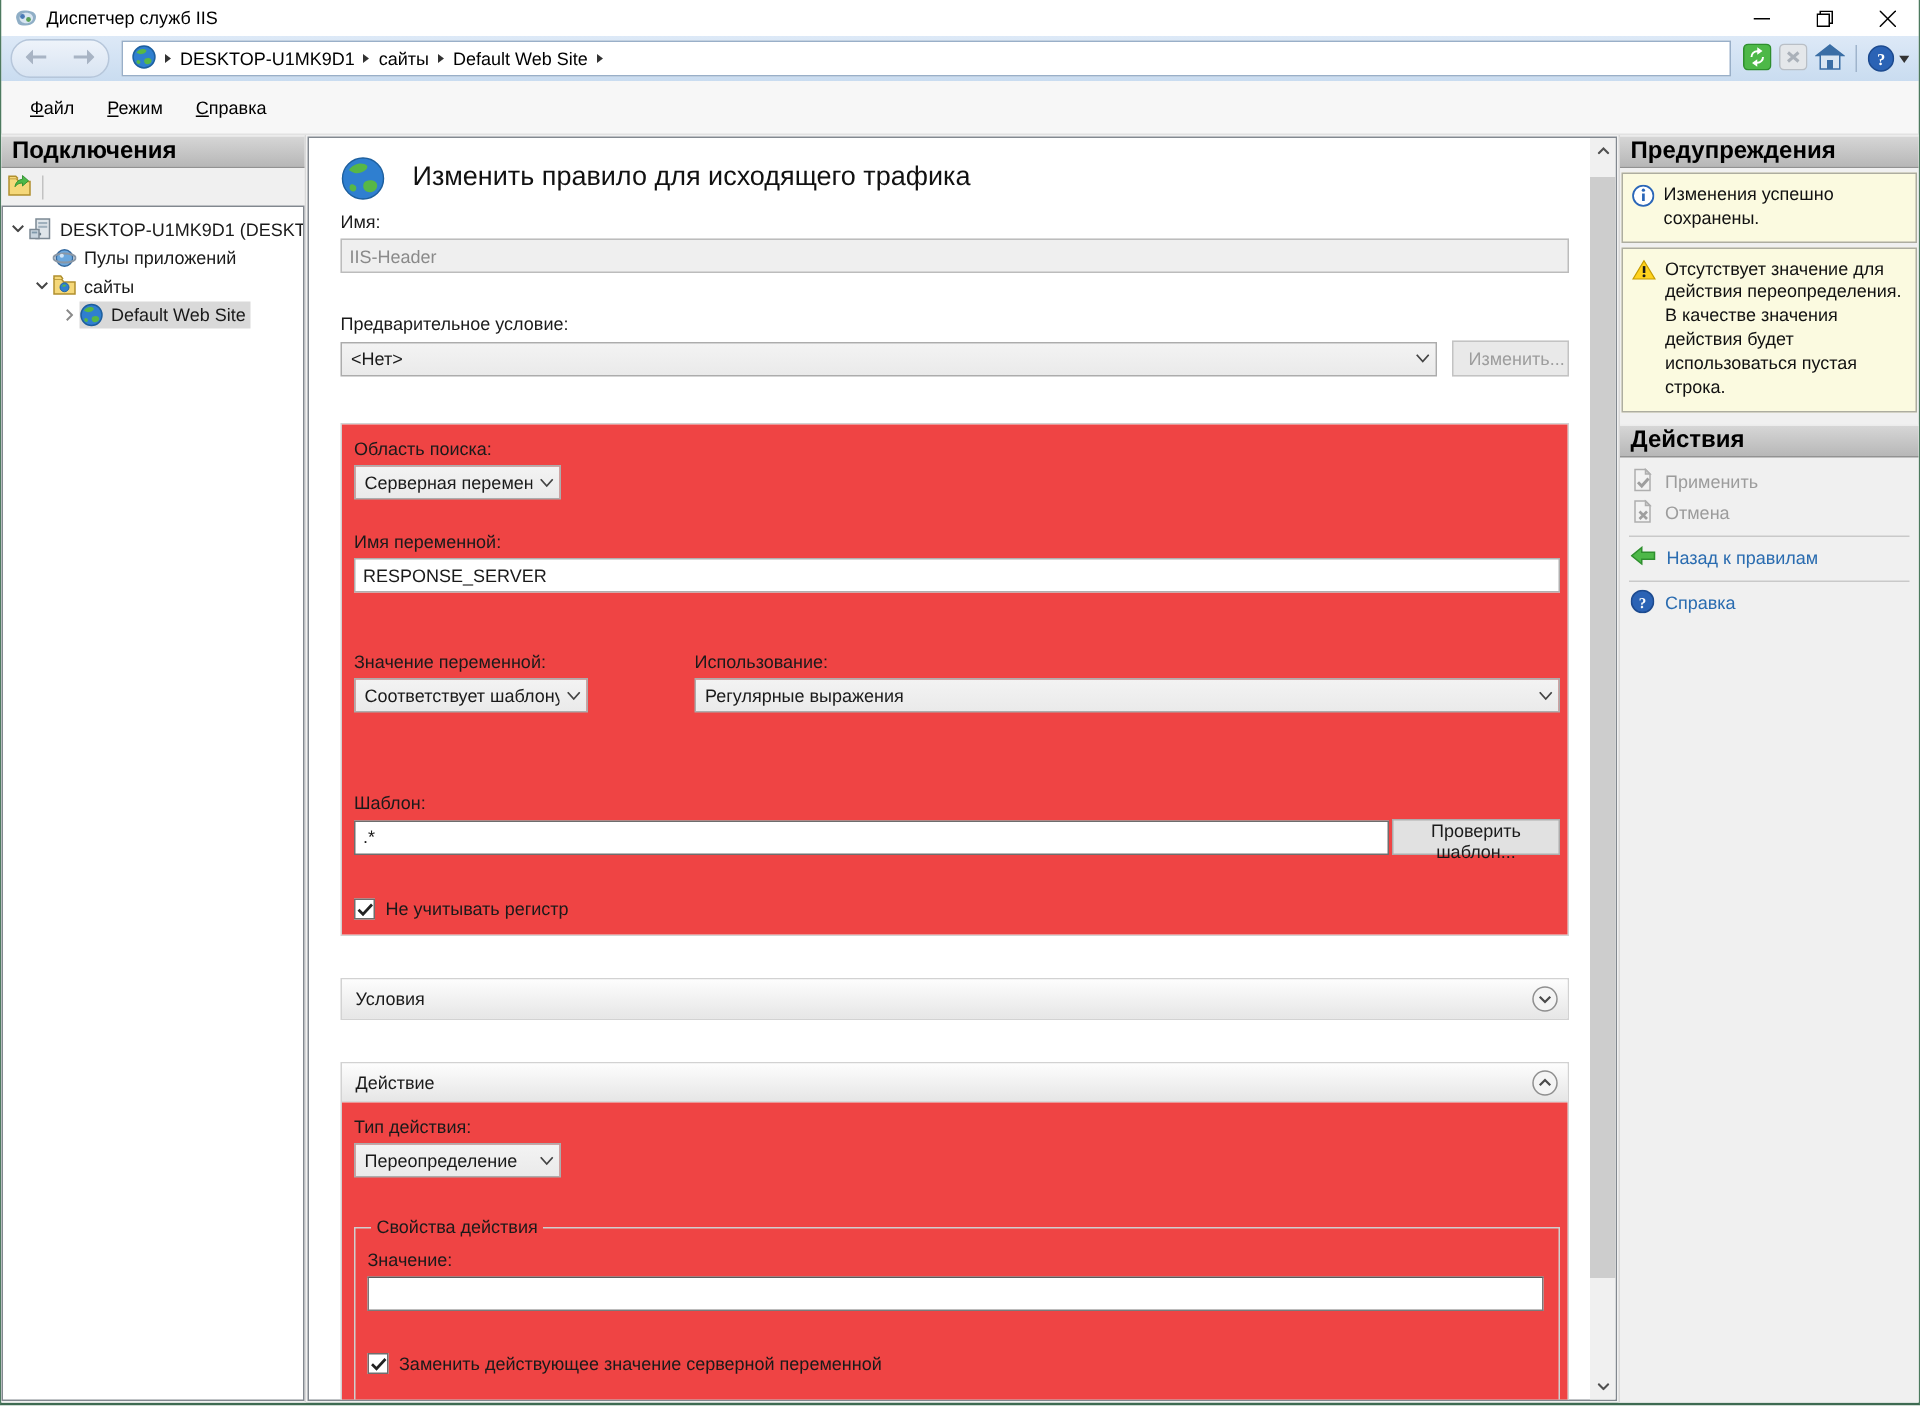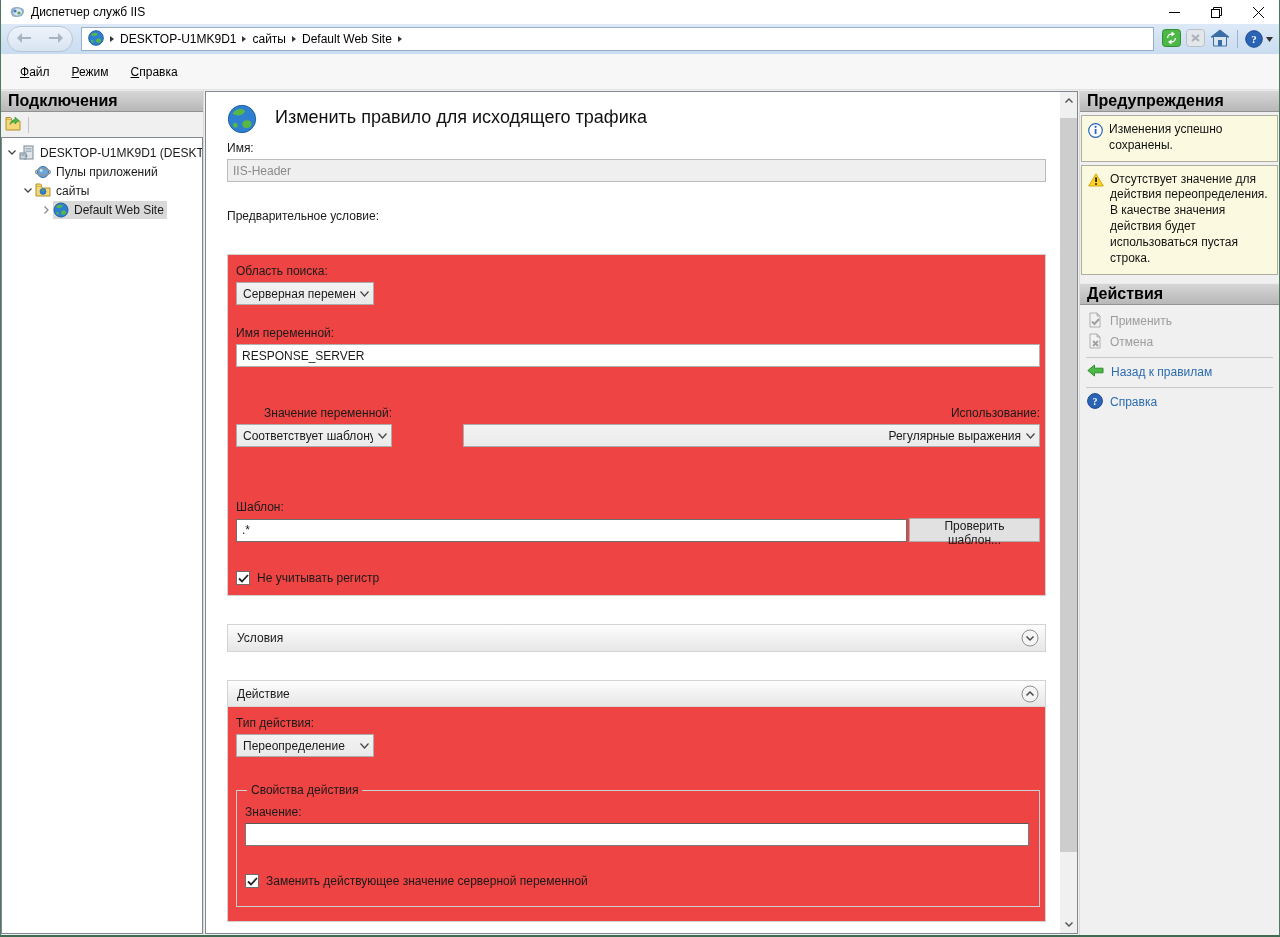--- a/index.html
+++ b/index.html
@@ -259,38 +259,49 @@
                 <path d="M9 9c2-1 4.5 0 4 2s-3.5 2.5-4.5 1C7.8 11 8 9.5 9 9z" fill="#57b747"></path>
                 <path d="M4 10c1 0 2 .8 1.5 2C5 13.2 3.2 12.5 3.2 11.3c0-.8.3-1.3.8-1.3z" fill="#57b747"></path>
               </svg></span>
           <h1 class="page-title">Изменить правило для исходящего трафика</h1>
         </div>
 
         <label class="flabel" style="margin-top:7px;">Имя:</label>
         <input class="textbox disabled" disabled="" value="IIS-Header" style="">
 
         <label class="flabel" style="margin-top:27px;">Предварительное условие:</label>
+        <div class="row" style="gap:10px;">
+          <div class="combo" style="flex:1;">
+            <span class="cval">&lt;Нет&gt;</span>
+            <span class="cchev">
+                <svg width="9" height="6" viewBox="0 0 9 6" fill="none" stroke="#444" stroke-width="1.2">
+                  <path d="M0.5 0.5L4.5 5l4-4.5"></path>
+                </svg>
+              </span>
+          </div>
+          <button class="pushbtn disabled" style="width:78px;flex:0 0 auto;">Изменить...</button>
+        </div>
 
         
         <div class="section" style="margin-top:31px;">
           <div class="sec-body">
             <label class="flabel" style="margin-top:2px;">Область поиска:</label>
             <div class="combo" style="width:138px;">
               <span class="cval">Серверная переменн</span>
               <span class="cchev">
                   <svg width="9" height="6" viewBox="0 0 9 6" fill="none" stroke="#444" stroke-width="1.2">
                     <path d="M0.5 0.5L4.5 5l4-4.5"></path>
                   </svg>
                 </span>
             </div>
 
             <label class="flabel" style="margin-top:21px;">Имя переменной:</label>
             <input class="textbox" value="RESPONSE_SERVER" style="">
 
-            <div class="row" style="margin-top:39px; align-items:flex-start; gap:71px;text-align:right;">
+            <div class="row" style="margin-top:39px; align-items:flex-start; gap:71px;">
               <div style="width:156px;flex:0 0 auto;">
                 <label class="flabel">Значение переменной:</label>
                 <div class="combo">
                   <span class="cval">Соответствует шаблону</span>
                   <span class="cchev">
                       <svg width="9" height="6" viewBox="0 0 9 6" fill="none" stroke="#444" stroke-width="1.2">
                         <path d="M0.5 0.5L4.5 5l4-4.5"></path>
                       </svg>
                     </span>
                 </div>
@@ -304,21 +315,21 @@
                         <path d="M0.5 0.5L4.5 5l4-4.5"></path>
                       </svg>
                     </span>
                 </div>
               </div>
             </div>
 
             <label class="flabel" style="margin-top:53px;">Шаблон:</label>
             <div class="row" style="gap:2px;">
               <input class="textbox" style="flex: 1 1 0%; border-color: rgb(110, 110, 110);" value=".*">
-              <button class="pushbtn" style="width:131px;flex:0 0 auto;">Проверить шаблон...</button>
+              <button class="pushbtn" style="width:112px;flex:0 0 auto;">Проверить шаблон...</button>
             </div>
 
             <div class="row" style="margin-top:29px;">
               <span class="cbx">
                   <svg width="11" height="9" viewBox="0 0 11 9" fill="none" stroke="#222" stroke-width="1.8">
                     <path d="M1 4.5l3 3L10 1"></path>
                   </svg>
                 </span>
               <span>Не учитывать регистр</span>
             </div>

